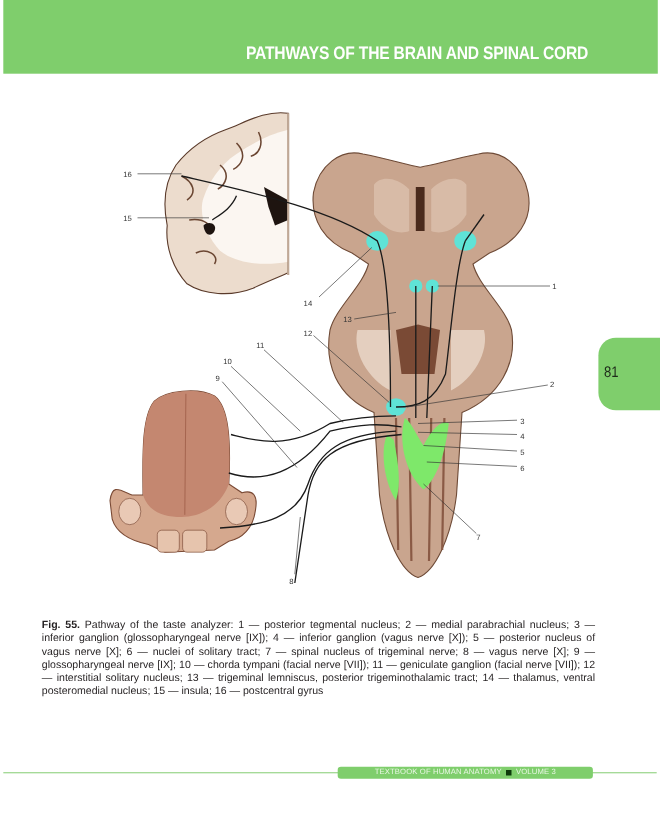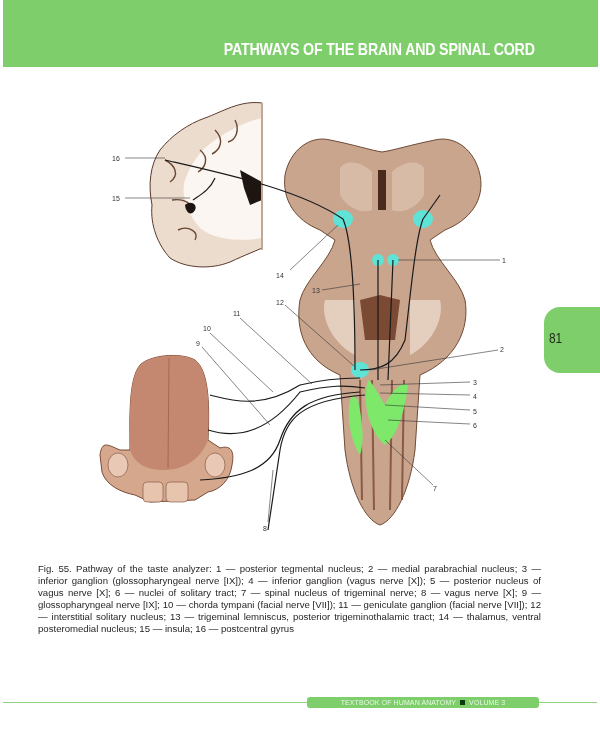--- a/index.html
+++ b/index.html
@@ -4,21 +4,21 @@
 <style>
   * { margin:0; padding:0; box-sizing:border-box; }
   html, body { width:600px; height:750px; background:#ffffff; overflow:hidden; }
   body { position:relative; font-family:"Liberation Sans", sans-serif; color:#231f20; }
   .header-band { position:absolute; left:3px; top:0; width:595px; height:67px; background:#7fce6c; }
   .header-title { position:absolute; right:65px; top:40px; font-family:"Liberation Sans", sans-serif; font-weight:bold; font-size:16.5px; letter-spacing:-0.2px; color:#ffffff; transform:scaleX(0.86); transform-origin:right center; white-space:nowrap; }
   .page-tab { position:absolute; left:544px; top:307px; width:56px; height:66px; background:#7fce6c; border-radius:16px 0 0 16px; }
   .page-num { position:absolute; left:549px; top:330px; font-size:14px; color:#1e2a1a; transform:scaleX(0.85); transform-origin:left center; }
   .figure { position:absolute; left:0; top:80px; width:600px; height:470px; }
   .caption { position:absolute; left:38px; top:563px; width:503px; font-size:9.6px; line-height:12.1px; color:#231f20; text-align:justify; }
-  .caption b { font-weight:normal; }
+  .caption b { font-weight:bold; }
   .footer-line { position:absolute; left:3px; top:702px; width:594px; height:1px; background:#8fd27f; }
   .footer-pill { position:absolute; left:307px; top:697px; width:232px; height:11px; background:#7fce6c; border-radius:3px; display:flex; align-items:center; justify-content:center; gap:4px; }
   .footer-text { font-size:7px; color:#e9f7e4; letter-spacing:0.1px; white-space:nowrap; }
   .footer-square { width:5px; height:5px; background:#0d3a0a; display:inline-block; }
   .lbl { font-size:7px; fill:#333; font-family:"Liberation Sans", sans-serif; }
 </style>
 </head>
 <body>
 
 <div class="header-band"></div>

